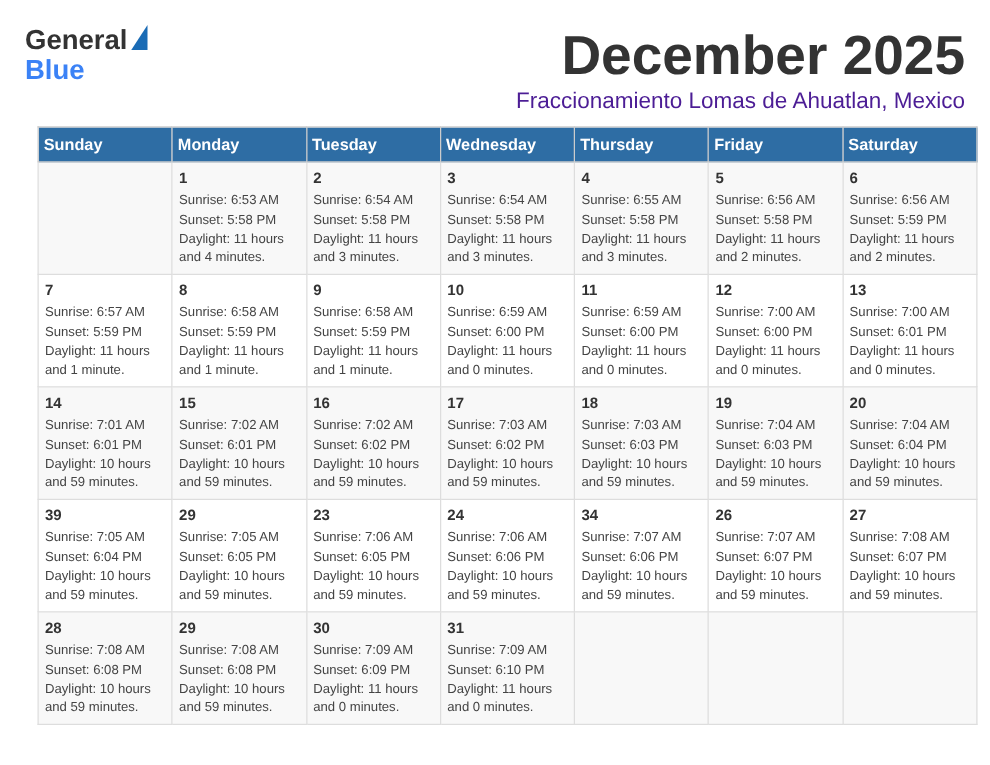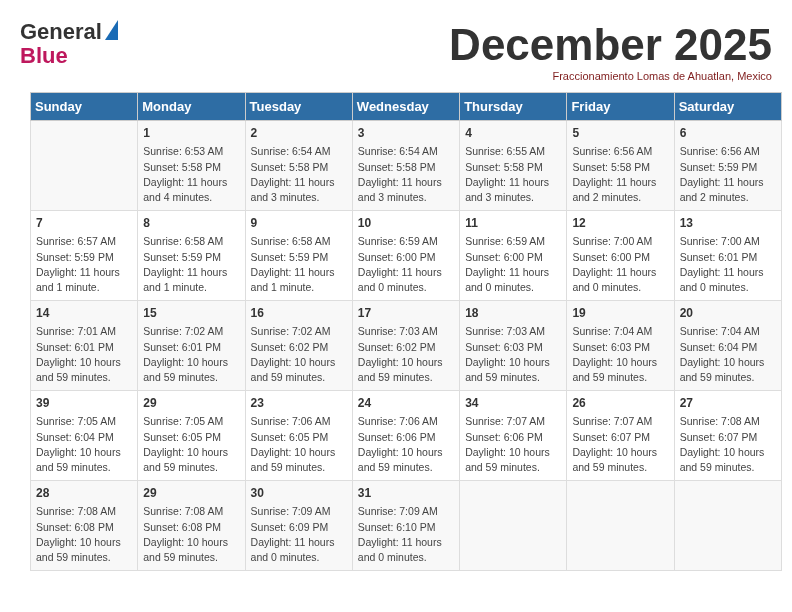--- a/index.html
+++ b/index.html
@@ -34,22 +34,22 @@
     }
     .title-block {
       text-align: right;
     }
     .month-title {
       font-size: 44px;
       font-weight: bold;
       color: #333;
     }
     .subtitle {
-      font-size: 11px;
-      color: #7f1d1d;
+      font-size: 18px;
+      color: #4c1d95;
     }
     table {
       width: 100%;
       border-collapse: collapse;
       font-size: 11px;
       margin-left: 10px;
     }
     thead tr th {
       background-color: #2e6da4;
       color: #fff;
@@ -89,21 +89,21 @@
 <body>
 
 <div class="header">
   <div class="logo">
     <div class="logo-row">
       <div>
         <div style="display:flex; align-items:center;">
           <span class="logo-text">General</span>
           <div style="width:0;height:0;border-left:13px solid transparent;border-bottom:20px solid #1a6bb5;margin-left:3px;margin-top:-4px;"></div>
         </div>
-        <span class="logo-text" style="color:#be185d;">Blue</span>
+        <span class="logo-text" style="color:#3b82f6;">Blue</span>
       </div>
     </div>
   </div>
   <div class="title-block">
     <div class="month-title">December 2025</div>
     <div class="subtitle">Fraccionamiento Lomas de Ahuatlan, Mexico</div>
   </div>
 </div>
 
 <table>

